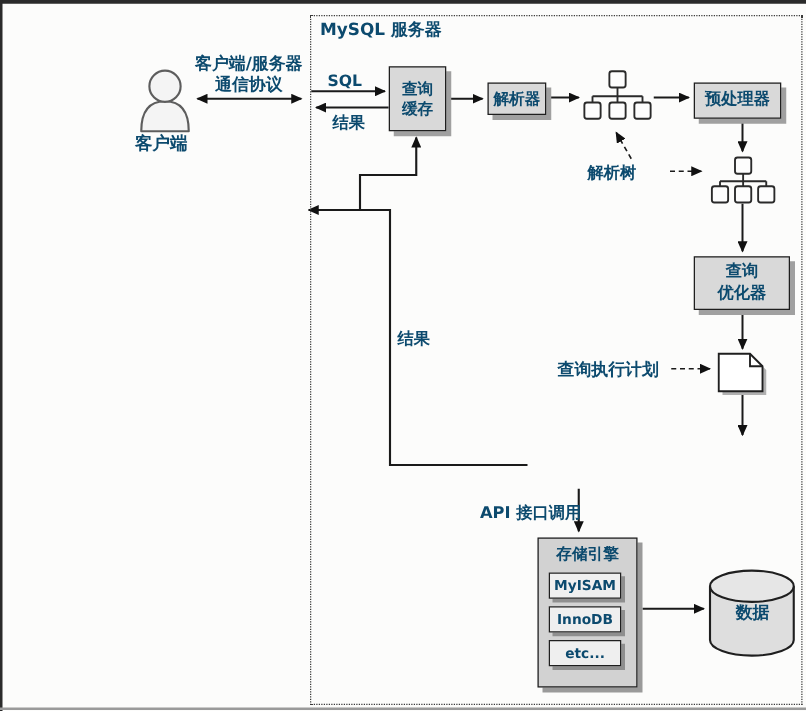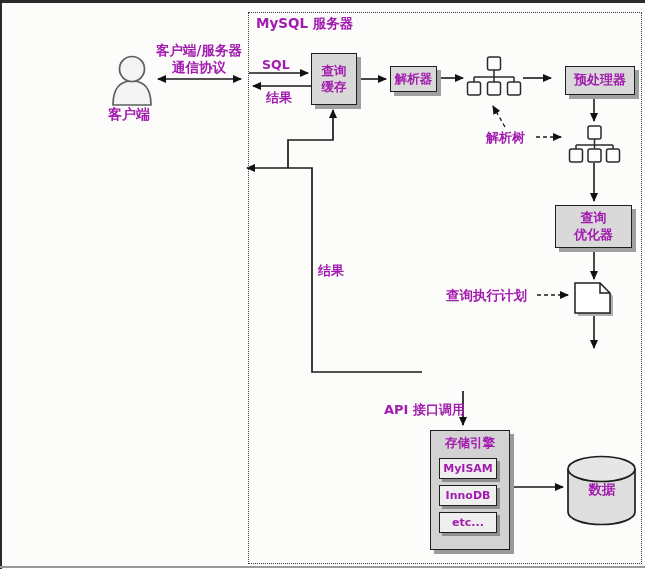--- a/index.html
+++ b/index.html
@@ -1,51 +1,51 @@
 <!DOCTYPE html>
 <html><head>
 <meta charset="utf-8">
 <style>
   html,body{margin:0;padding:0;background:#ffffff;}
   #stage{
     position:relative;width:645px;height:569px;overflow:hidden;
     background:#fcfcfb;
     font-family:"DejaVu Sans","Liberation Sans",sans-serif;
-    color:#a21caf;
+    color:#0c4a6e;
   }
   .frame-top{position:absolute;left:0;top:0;width:645px;height:3px;background:#2b2b2b;}
   .frame-left{position:absolute;left:0;top:0;width:2px;height:569px;background:#2b2b2b;}
   .frame-bottom{position:absolute;left:0;top:566px;width:645px;height:2px;background:#9a9a9a;}
 
   .server-box{
     position:absolute;left:248px;top:12px;width:394px;height:552px;
     border:1.5px dotted #3a3a3a;box-sizing:border-box;background:transparent;
   }
   .lbl{position:absolute;font-weight:bold;white-space:nowrap;}
   .server-label{left:256px;top:15px;font-size:13.5px;}
   .client-label{left:108px;top:106px;width:56px;font-size:14px;}
   .proto1{left:146px;top:42px;width:106px;text-align:center;font-size:13.5px;}
   .proto2{left:146px;top:59px;width:106px;text-align:center;font-size:13.5px;}
   .sql-label{left:262px;top:57px;font-size:12.5px;}
   .result-top-label{left:266px;top:89px;font-size:13px;}
   .result-return-label{left:318px;top:262px;font-size:13px;}
-  .parse-tree-label{left:486px;top:129px;font-size:13px;}
+  .parse-tree-label{left:470px;top:129px;font-size:13px;}
   .plan-label{left:446px;top:287px;font-size:13.5px;}
   .api-label{left:384px;top:401px;font-size:13px;}
 
   .node{
     position:absolute;box-sizing:border-box;
     background:#d9d9d9;border:1.6px solid #1f1f1f;
     box-shadow:4px 4px 0 0 #a0a0a0;
     display:flex;flex-direction:column;align-items:center;justify-content:center;
     font-weight:bold;text-align:center;line-height:1.25;
   }
   .query-cache{left:311px;top:53px;width:46px;height:52px;font-size:12.5px;}
   .parser{left:390px;top:66px;width:47px;height:26px;font-size:12.5px;}
-  .preprocessor{left:555px;top:66px;width:70px;height:29px;font-size:13px;margin-left:10px;}
+  .preprocessor{left:555px;top:66px;width:70px;height:29px;font-size:13px;}
   .optimizer{left:555px;top:205px;width:77px;height:43px;font-size:13px;}
   .engine{left:422px;top:352px;width:213px;height:38px;font-size:13.5px;}
 
   .storage{
     position:absolute;left:430px;top:430px;width:80px;height:120px;box-sizing:border-box;
     background:#d2d2d2;border:1.6px solid #1f1f1f;box-shadow:4px 4px 0 0 #9a9a9a;padding-left:47px;
   }
   .storage-title{position:absolute;left:0;top:4px;width:100%;text-align:center;font-size:12.5px;font-weight:bold;}
   .engine-item{
     position:absolute;left:8px;width:58px;height:21px;box-sizing:border-box;

